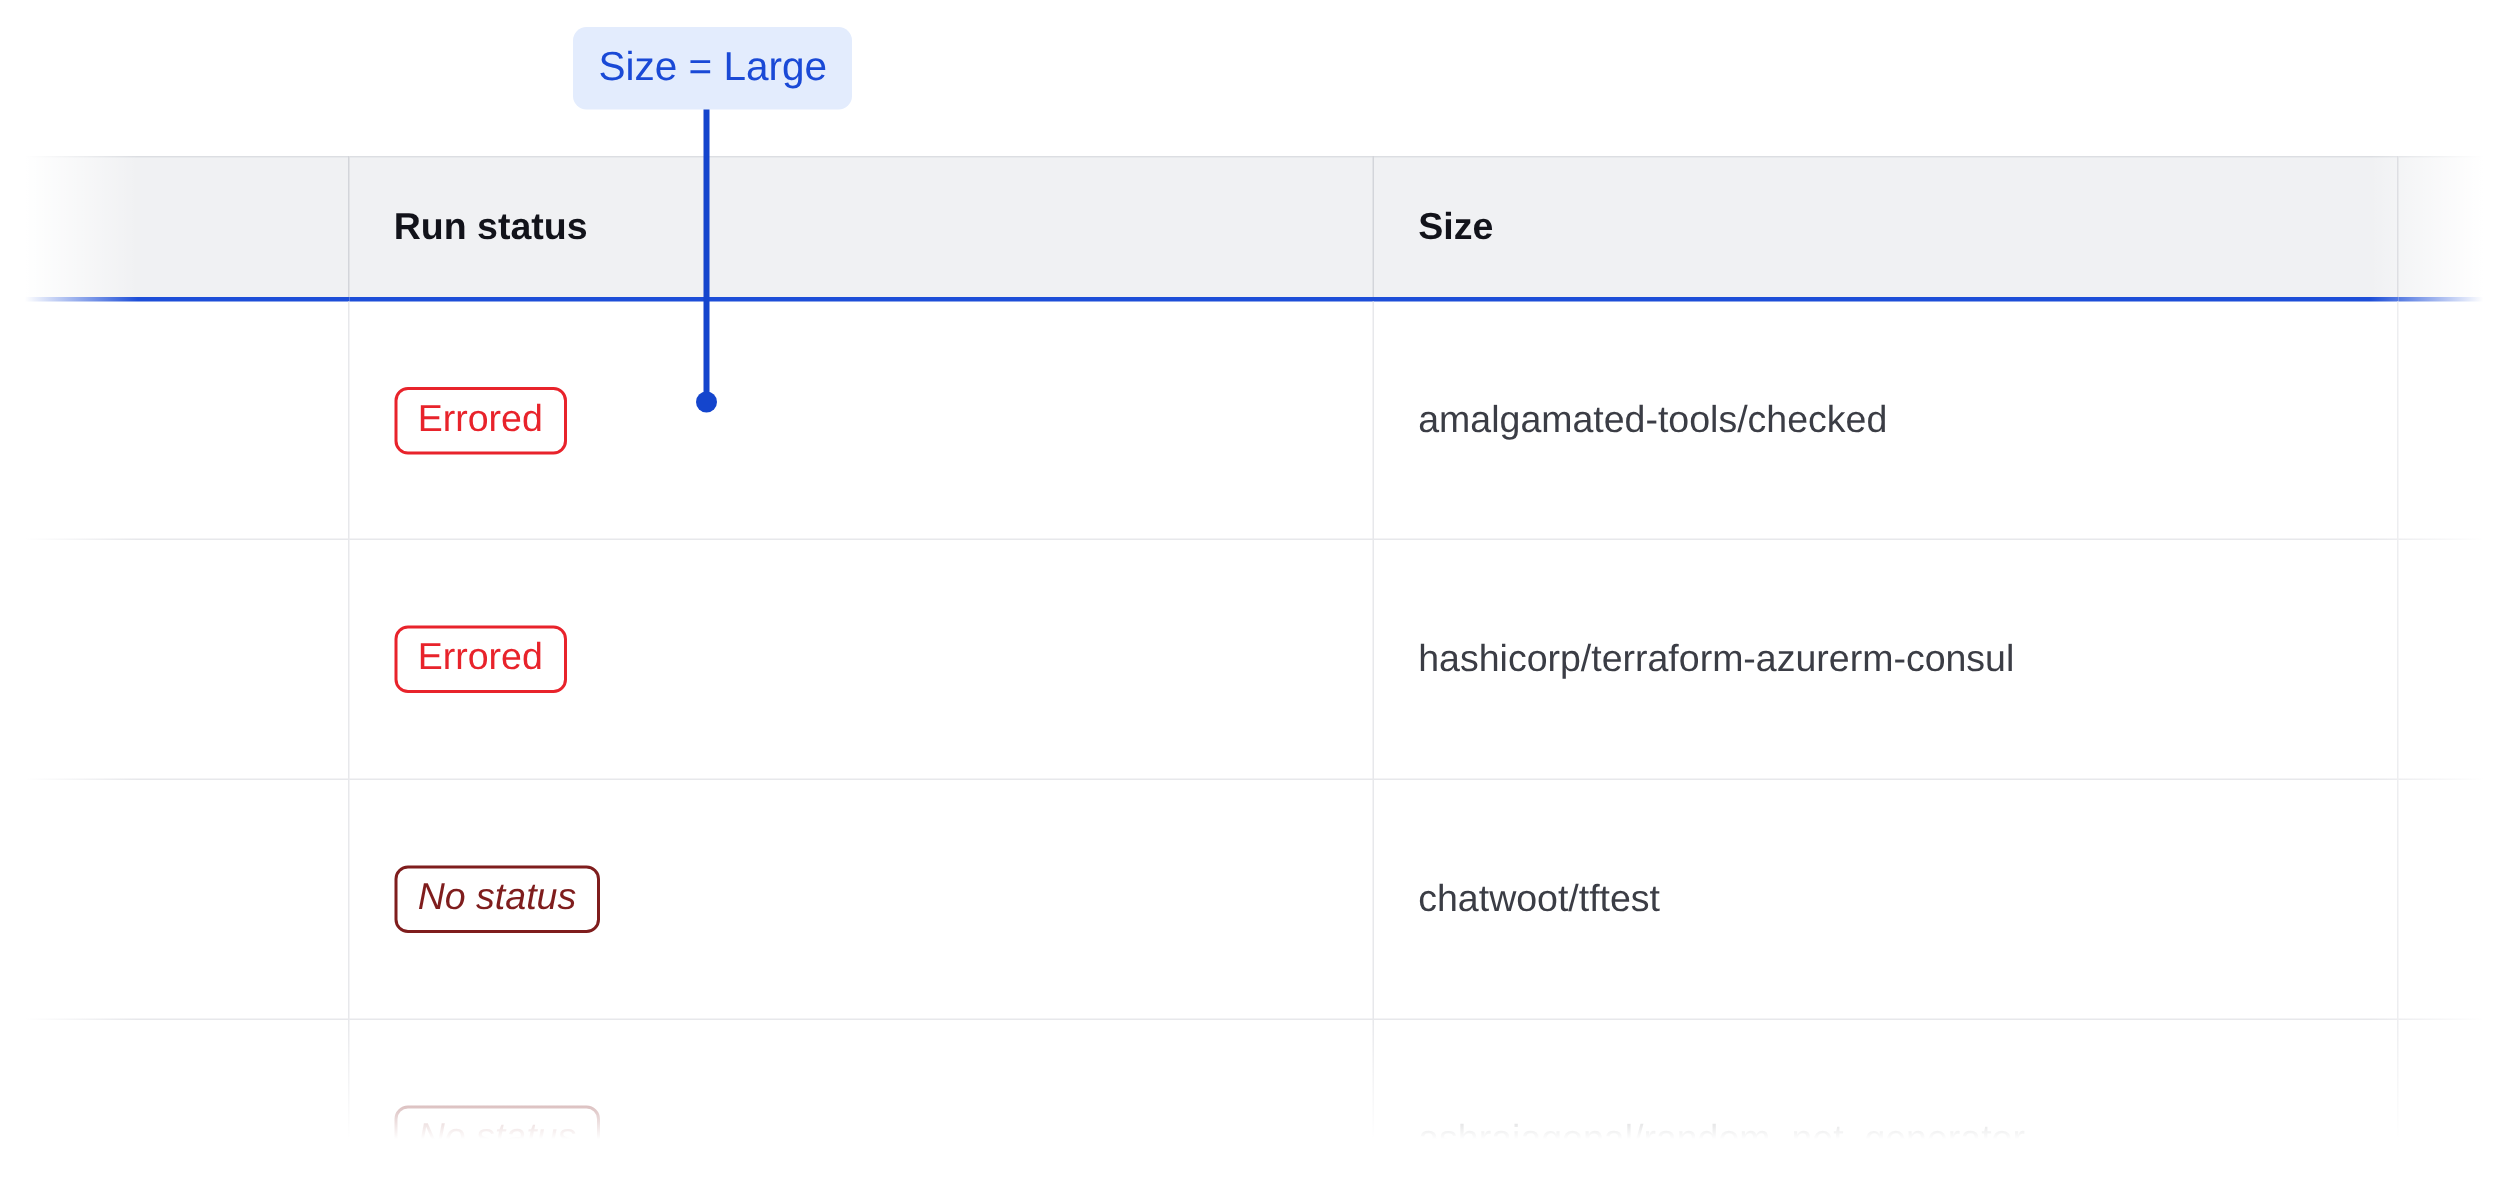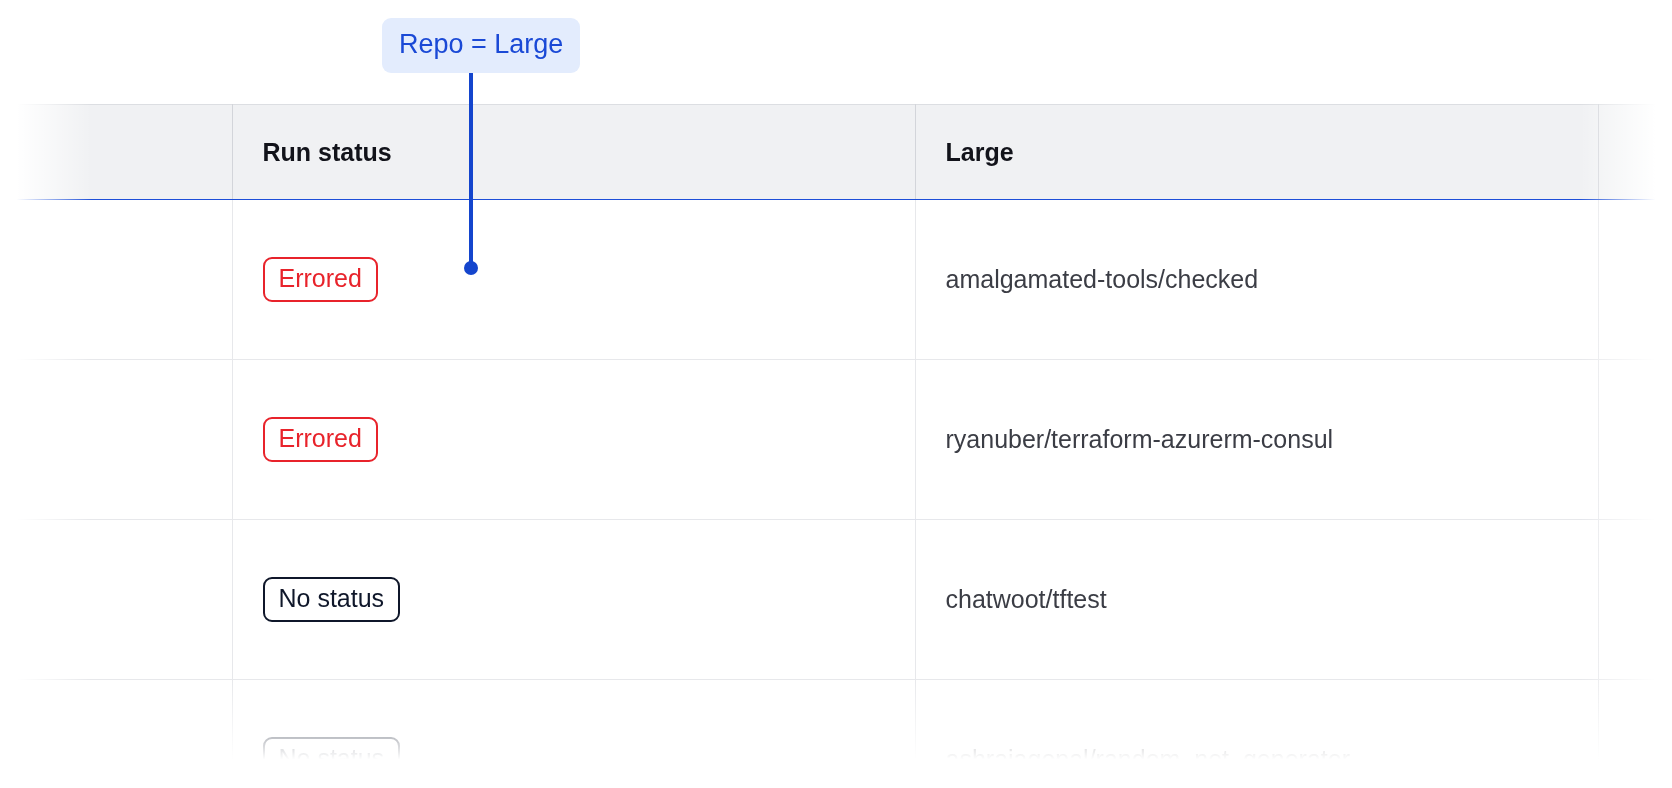--- a/index.html
+++ b/index.html
@@ -40,21 +40,21 @@
   thead tr { height: 95px; background: #f0f1f3; }
   thead th {
     background: #f0f1f3;
     text-align: left;
     vertical-align: middle;
     font-size: 25px;
     font-weight: bold;
     color: #12131a;
     padding: 0 0 0 30px;
     border-top: 1px solid #dcdee2;
-    border-bottom: 1px solid #1d4ed8;
+    border-bottom: 3px solid #1d4ed8;
   }
   thead th.th-spacer { padding: 0; border-right: 1px solid #d3d5da; }
   thead th.th-status { border-right: 1px solid #d3d5da; }
   thead th.th-repo   { border-right: 1px solid #d3d5da; }
   thead th.th-tail   { padding: 0; }
 
   tbody tr { height: 160px; margin-left: 45px; }
   tbody td {
     vertical-align: middle;
     border-bottom: 1px solid #e7e8eb;
@@ -74,21 +74,21 @@
     border-radius: 9px;
     border: 2px solid currentColor;
     padding: 7px 14px 9px 14px;
     font-size: 25px;
     line-height: 1;
     white-space: nowrap;
     background: #ffffff;
   }
   .badge.errored        { color: #e8232b; }
   .badge.policy-checked { color: #bf5a05; }
-  .badge.no-status      { color: #0f172a; }
+  .badge.no-status      { color: #7f1d1d; font-style: italic; }
 
   
   .fade {
     position: absolute;
     top: 0;
     height: 788px;
     pointer-events: none;
     z-index: 40;
   }
   .fade.left  { left: 0;  width: 92px;
@@ -147,35 +147,35 @@
       <colgroup>
         <col class="c-spacer">
           <col class="c-status">
           <col class="c-repo">
           <col class="c-tail">
       </colgroup>
       <thead>
         <tr>
           <th class="th-spacer"></th>
           <th class="th-status">Run status</th>
-          <th class="th-repo">Large</th>
+          <th class="th-repo">Size</th>
           <th class="th-tail"></th>
         </tr>
       </thead>
       <tbody id="table-body">
           <tr>
             <td class="td-spacer"></td>
             <td class="td-status"><span class="badge errored">Errored</span></td>
             <td class="td-repo">amalgamated-tools/checked</td>
             <td class="td-tail"></td>
           </tr>
           <tr>
             <td class="td-spacer"></td>
             <td class="td-status"><span class="badge errored">Errored</span></td>
-            <td class="td-repo">ryanuber/terraform-azurerm-consul</td>
+            <td class="td-repo">hashicorp/terraform-azurerm-consul</td>
             <td class="td-tail"></td>
           </tr>
           <tr>
             <td class="td-spacer"></td>
             <td class="td-status"><span class="badge no-status">No status</span></td>
             <td class="td-repo">chatwoot/tftest</td>
             <td class="td-tail"></td>
           </tr>
           <tr>
             <td class="td-spacer"></td>
@@ -188,16 +188,16 @@
   </div>
 
   <div class="fade left"></div>
   <div class="fade right"></div>
   <div class="fade bottom"></div>
 
   <div id="pointer-line"></div>
   <div id="pointer-dot"></div>
 
   <div id="annotation">
-    <span class="chip">Repo = Large</span>
+    <span class="chip">Size = Large</span>
   </div>
 
 </div>
 
 </body></html>

